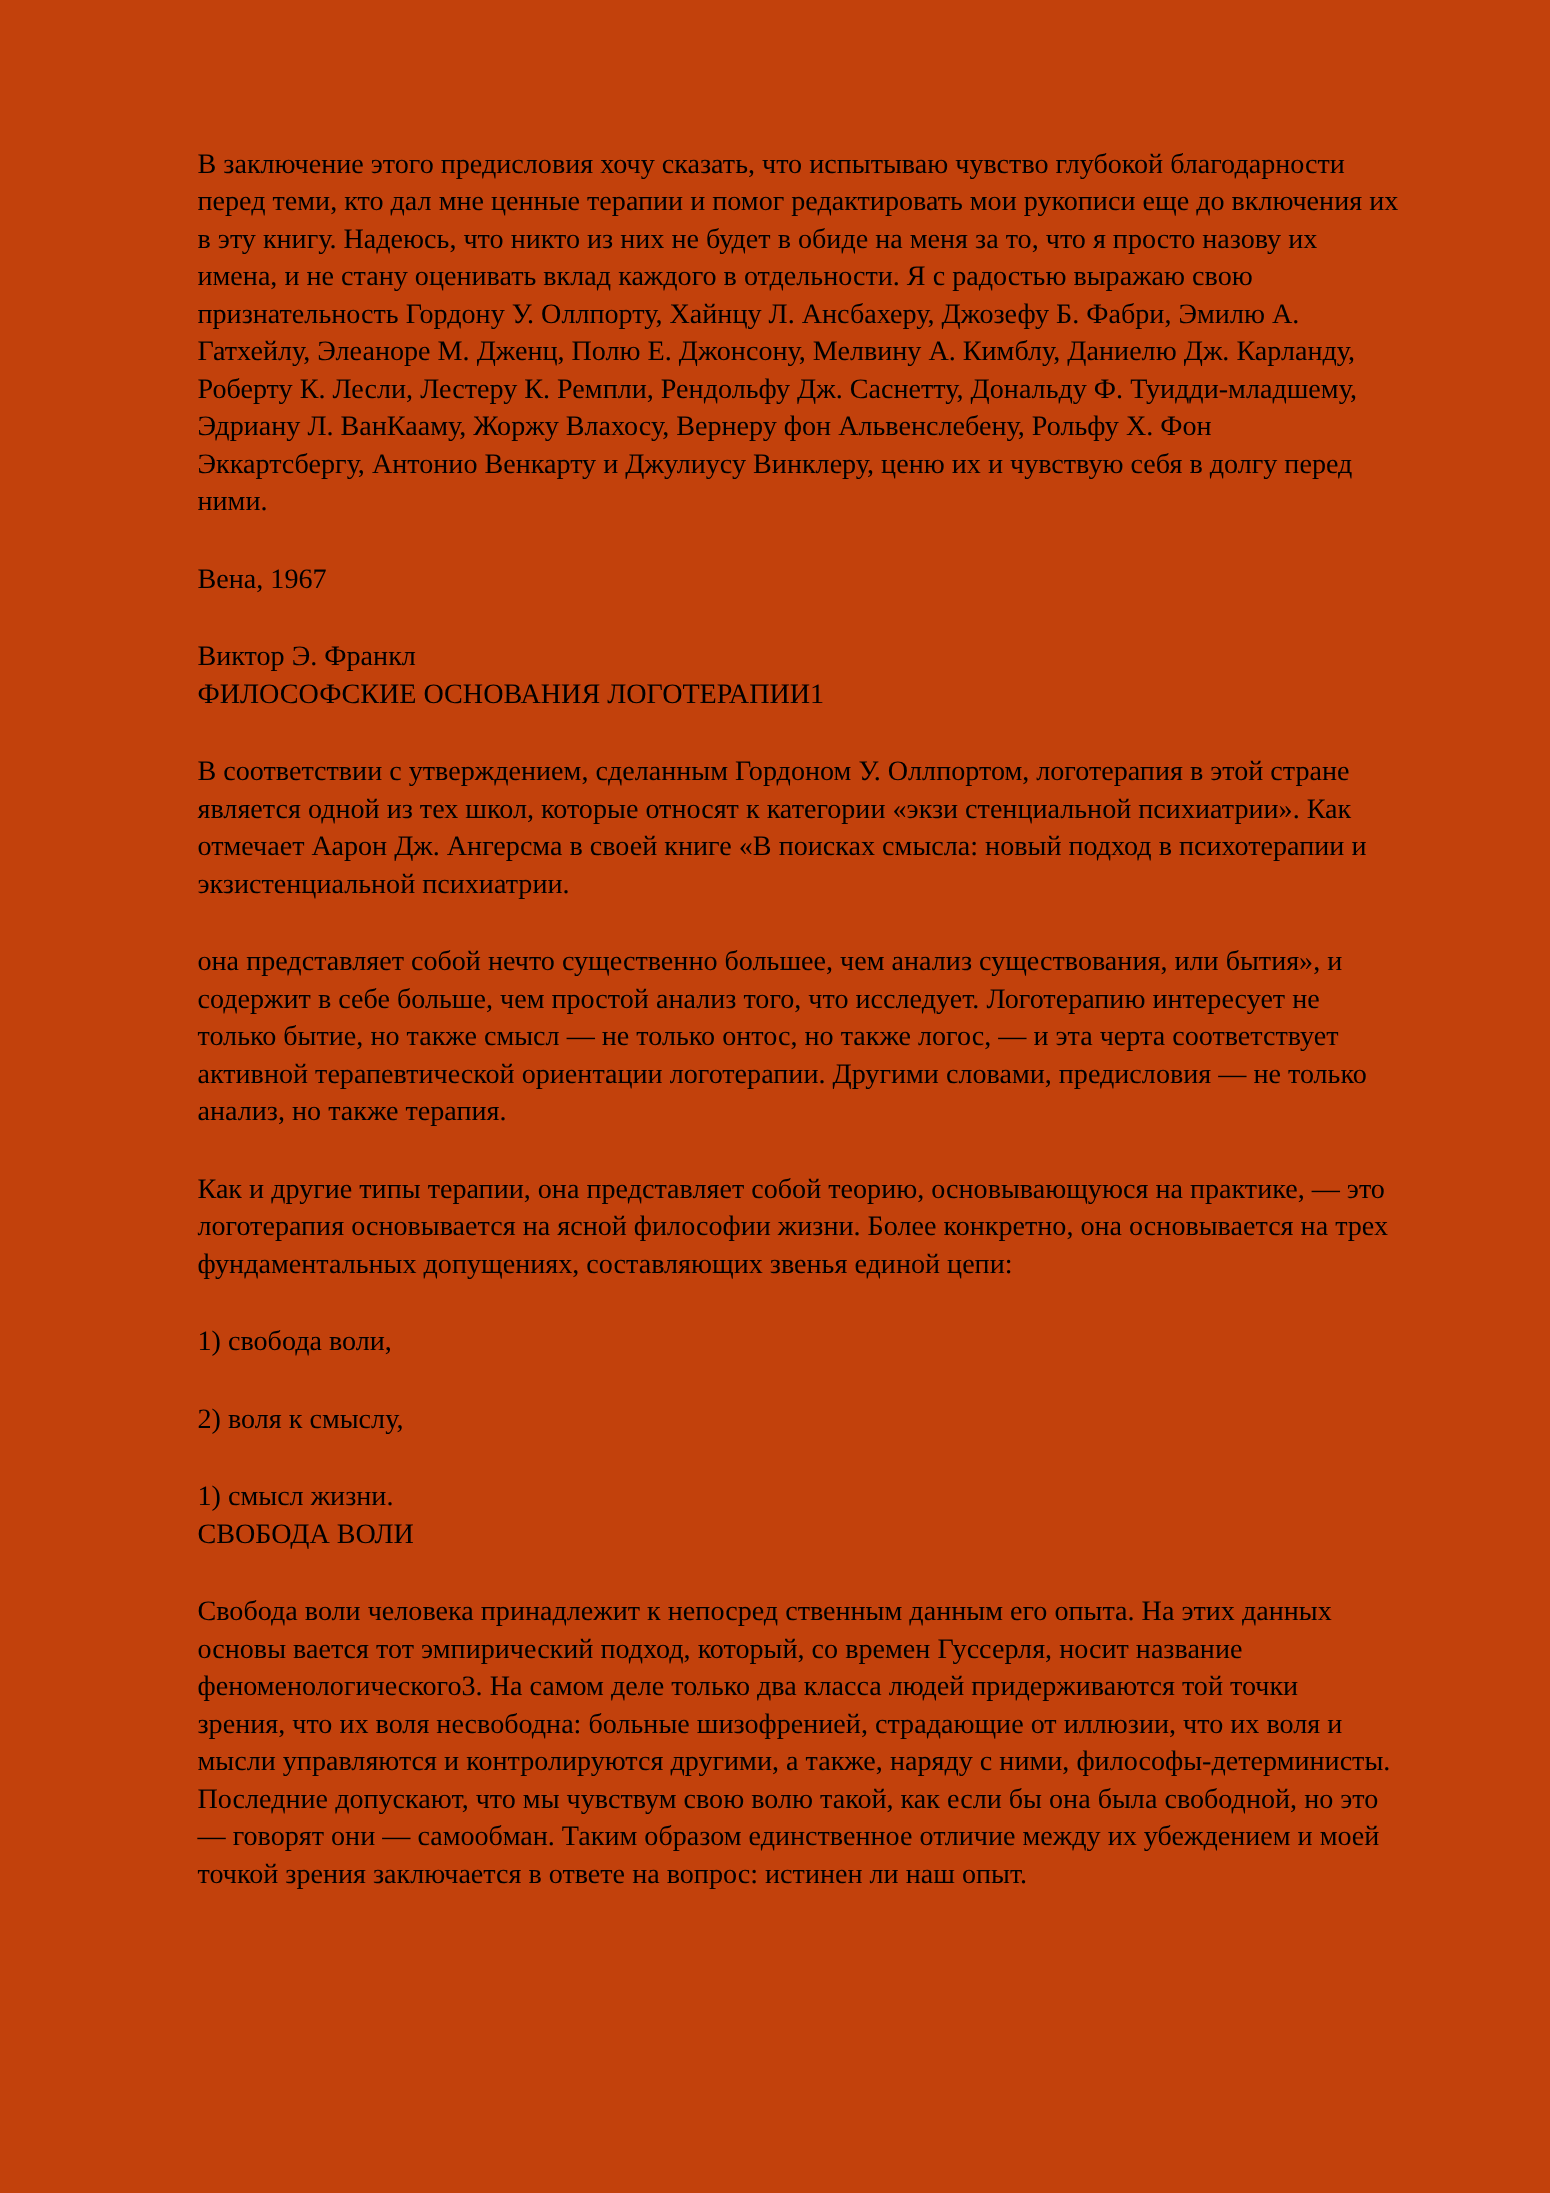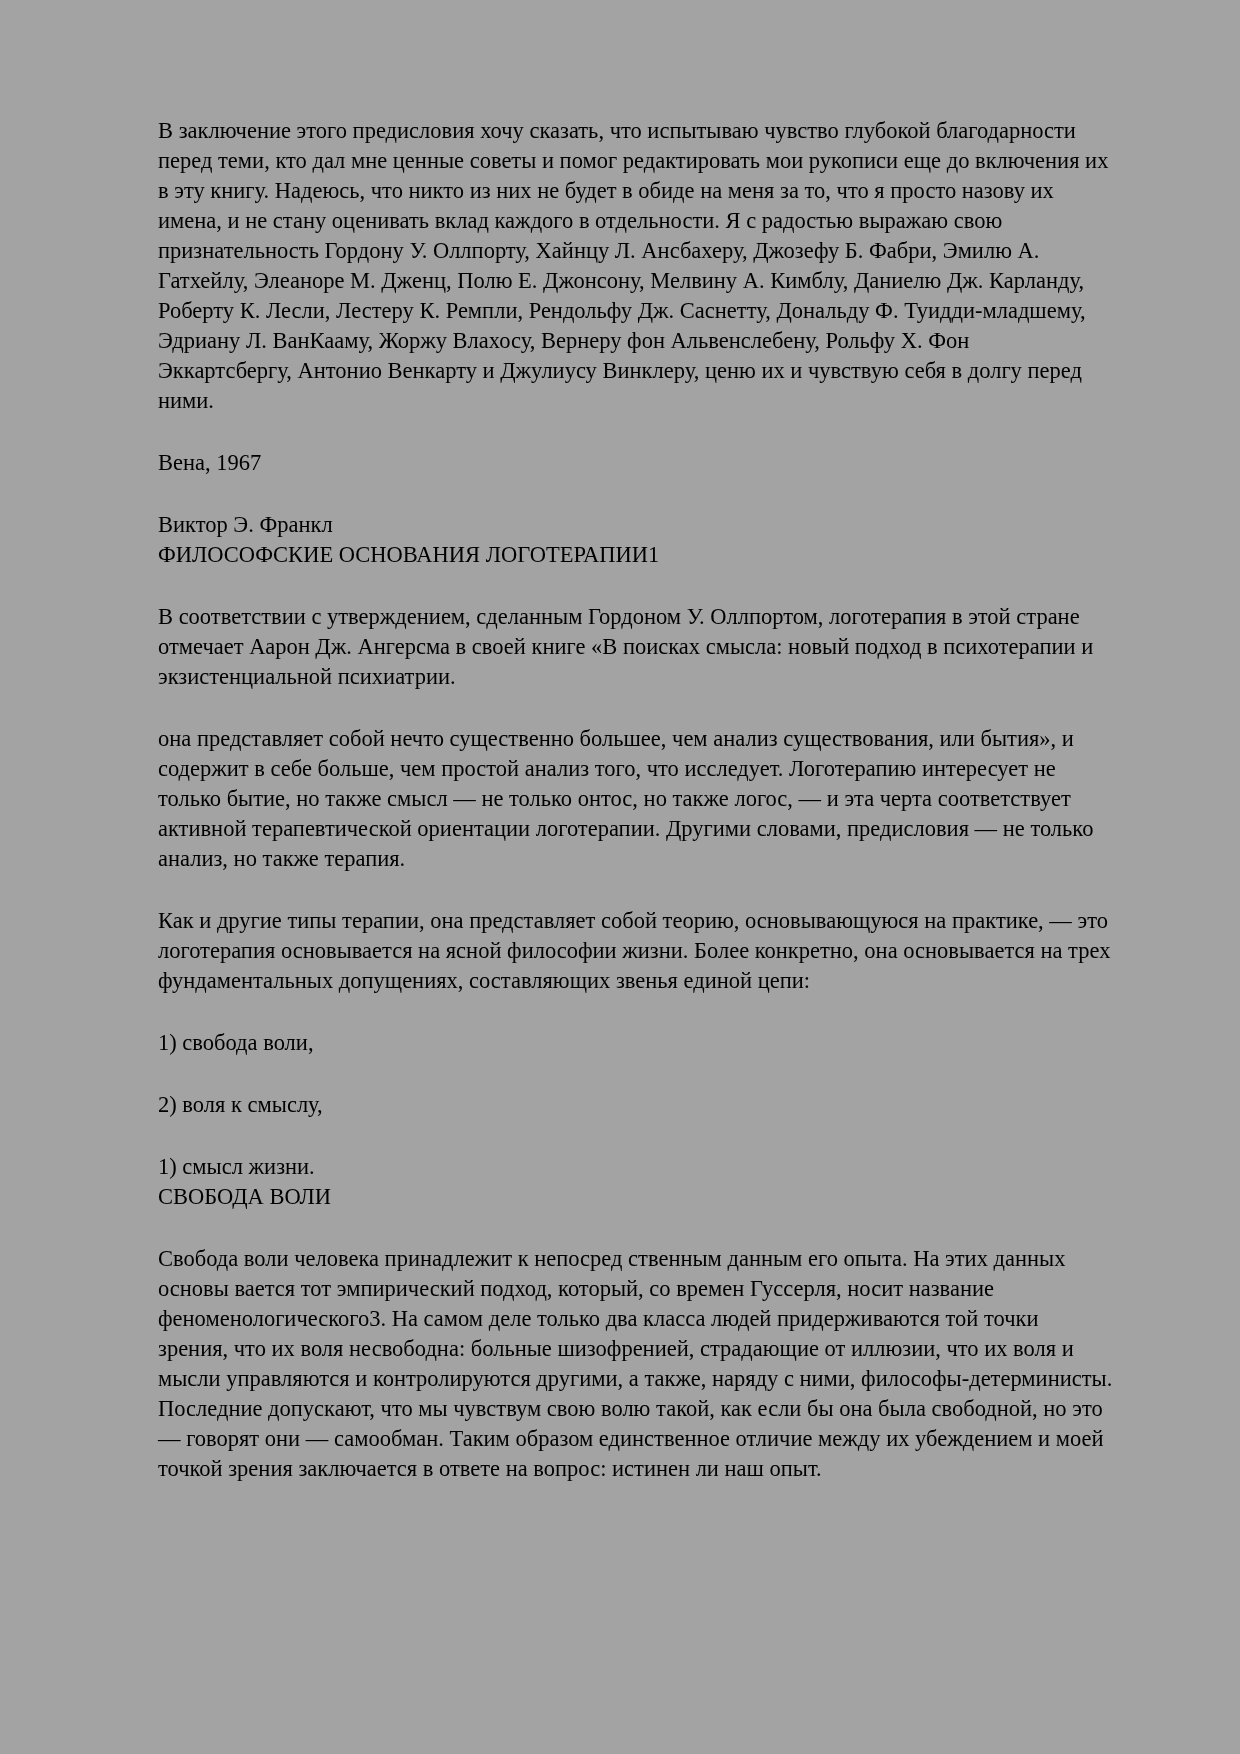--- a/index.html
+++ b/index.html
@@ -5,21 +5,21 @@
   html, body {
     margin: 0;
     padding: 0;
     background: #ffffff;
   }
   .page {
     position: relative;
     width: 1240px;
     height: 1754px;
     box-sizing: border-box;
-    background: #a3a3a3;
+    background: #c2410c;
     color: #000000;
     padding: 116px 55px 0 158px;
     overflow: hidden;
     font-family: "Liberation Serif", "DejaVu Serif", serif;
     font-size: 22.5px;
     font-weight: normal;
   }
   .para {
     margin: 0 0 32px 0;
     padding: 0;
@@ -31,39 +31,40 @@
     white-space: nowrap;
   }
 </style>
 </head>
 <body>
 
 <div class="page">
   <div class="doc">
       <p class="para">
         <span class="line">В заключение этого предисловия хочу сказать, что испытываю чувство глубокой благодарности</span>
-        <span class="line">перед теми, кто дал мне ценные советы и помог редактировать мои рукописи еще до включения их</span>
+        <span class="line">перед теми, кто дал мне ценные терапии и помог редактировать мои рукописи еще до включения их</span>
         <span class="line">в эту книгу. Надеюсь, что никто из них не будет в обиде на меня за то, что я просто назову их</span>
         <span class="line">имена, и не стану оценивать вклад каждого в отдельности. Я с радостью выражаю свою</span>
         <span class="line">признательность Гордону У. Оллпорту, Хайнцу Л. Ансбахеру, Джозефу Б. Фабри, Эмилю А.</span>
         <span class="line">Гатхейлу, Элеаноре М. Дженц, Полю Е. Джонсону, Мелвину А. Кимблу, Даниелю Дж. Карланду,</span>
         <span class="line">Роберту К. Лесли, Лестеру К. Ремпли, Рендольфу Дж. Саснетту, Дональду Ф. Туидди-младшему,</span>
         <span class="line">Эдриану Л. ВанКааму, Жоржу Влахосу, Вернеру фон Альвенслебену, Рольфу Х. Фон</span>
         <span class="line">Эккартсбергу, Антонио Венкарту и Джулиусу Винклеру, ценю их и чувствую себя в долгу перед</span>
         <span class="line">ними.</span>
       </p>
       <p class="para">
         <span class="line">Вена, 1967</span>
       </p>
       <p class="para">
         <span class="line">Виктор Э. Франкл</span>
         <span class="line">ФИЛОСОФСКИЕ ОСНОВАНИЯ ЛОГОТЕРАПИИ1</span>
       </p>
       <p class="para">
         <span class="line">В соответствии с утверждением, сделанным Гордоном У. Оллпортом, логотерапия в этой стране</span>
+        <span class="line">является одной из тех школ, которые относят к категории «экзи стенциальной психиатрии». Как</span>
         <span class="line">отмечает Аарон Дж. Ангерсма в своей книге «В поисках смысла: новый подход в психотерапии и</span>
         <span class="line">экзистенциальной психиатрии.</span>
       </p>
       <p class="para">
         <span class="line">она представляет собой нечто существенно большее, чем анализ существования, или бытия», и</span>
         <span class="line">содержит в себе больше, чем простой анализ того, что исследует. Логотерапию интересует не</span>
         <span class="line">только бытие, но также смысл — не только онтос, но также логос, — и эта черта соответствует</span>
         <span class="line">активной терапевтической ориентации логотерапии. Другими словами, предисловия — не только</span>
         <span class="line">анализ, но также терапия.</span>
       </p>

